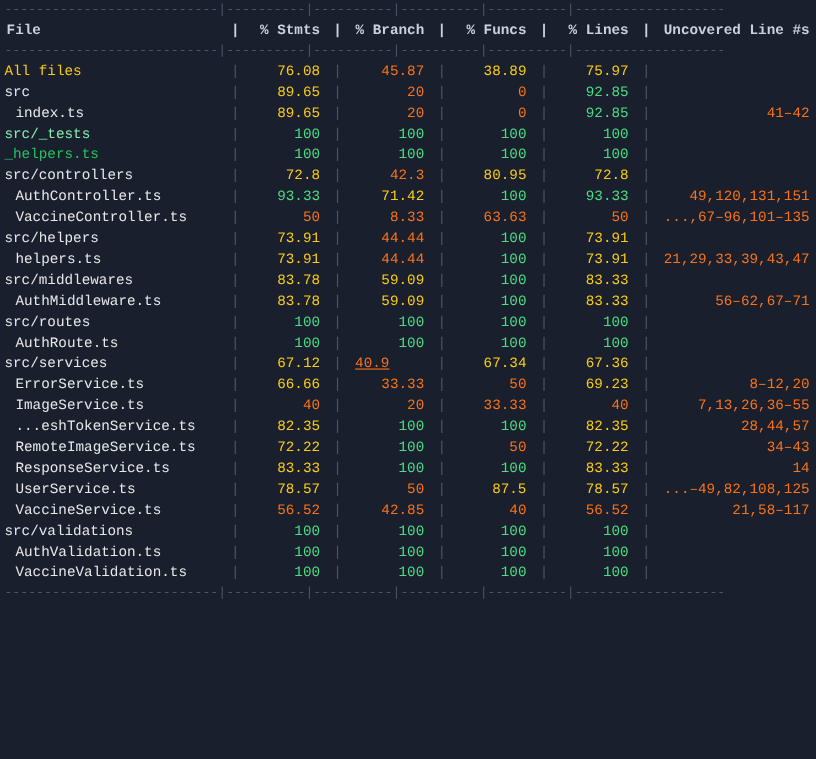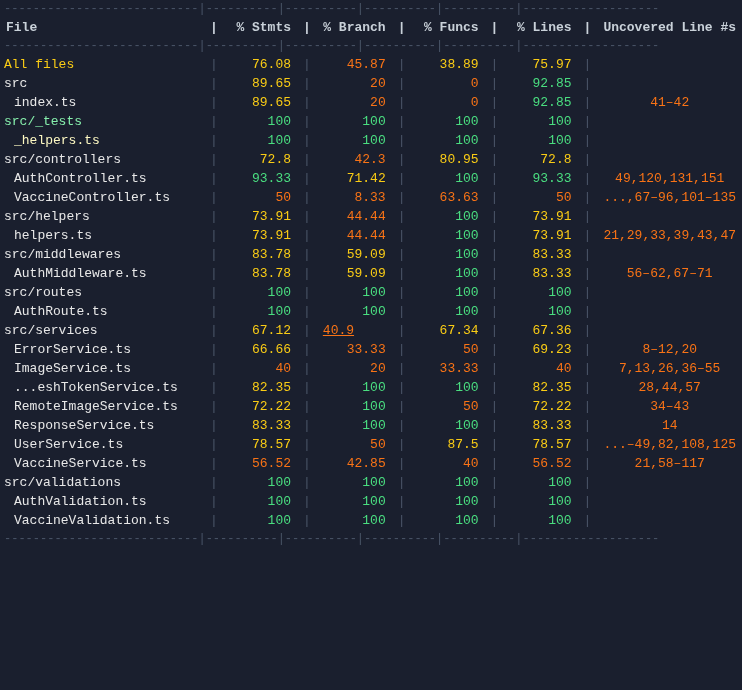--- a/index.html
+++ b/index.html
@@ -39,21 +39,21 @@
       color: #4a5568;
       width: 4px;
       padding: 0 2px;
     }
     .col-stmts, .col-branch, .col-funcs, .col-lines {
       width: 75px;
       text-align: right;
       padding-right: 8px;
     }
     .col-uncovered {
-      text-align: center;
+      text-align: right;
       padding-left: 8px;
     }
     .header-row td {
       color: #c9d1d9;
       font-weight: bold;
     }
     .green { color: #4ade80; }
     .yellow { color: #facc15; }
     .red { color: #f97316; }
     .white { color: #e8e8e8; }
@@ -130,21 +130,21 @@
         <td class="col-sep" style="color: rgb(74, 85, 104);">|</td>
         <td class="col-branch green" style="text-align: right;">100</td>
         <td class="col-sep" style="color: rgb(74, 85, 104);">|</td>
         <td class="col-funcs green" style="text-align: right;">100</td>
         <td class="col-sep" style="color: rgb(74, 85, 104);">|</td>
         <td class="col-lines green" style="text-align: right;">100</td>
         <td class="col-sep" style="color: rgb(74, 85, 104);">|</td>
         <td class="col-uncovered uncovered-text" style="color: rgb(249, 115, 22);"></td>
       </tr>
       <tr>
-        <td class="col-file" style="color: #fef9c3; padding-left: 14px;">_helpers.ts</td>
+        <td class="col-file" style="color: #22c55e; padding-left: 4px;">_helpers.ts</td>
         <td class="col-sep" style="color: rgb(74, 85, 104);">|</td>
         <td class="col-stmts green" style="text-align: right;">100</td>
         <td class="col-sep" style="color: rgb(74, 85, 104);">|</td>
         <td class="col-branch green" style="text-align: right;">100</td>
         <td class="col-sep" style="color: rgb(74, 85, 104);">|</td>
         <td class="col-funcs green" style="text-align: right;">100</td>
         <td class="col-sep" style="color: rgb(74, 85, 104);">|</td>
         <td class="col-lines green" style="text-align: right;">100</td>
         <td class="col-sep" style="color: rgb(74, 85, 104);">|</td>
         <td class="col-uncovered uncovered-text" style="color: rgb(249, 115, 22);"></td>

